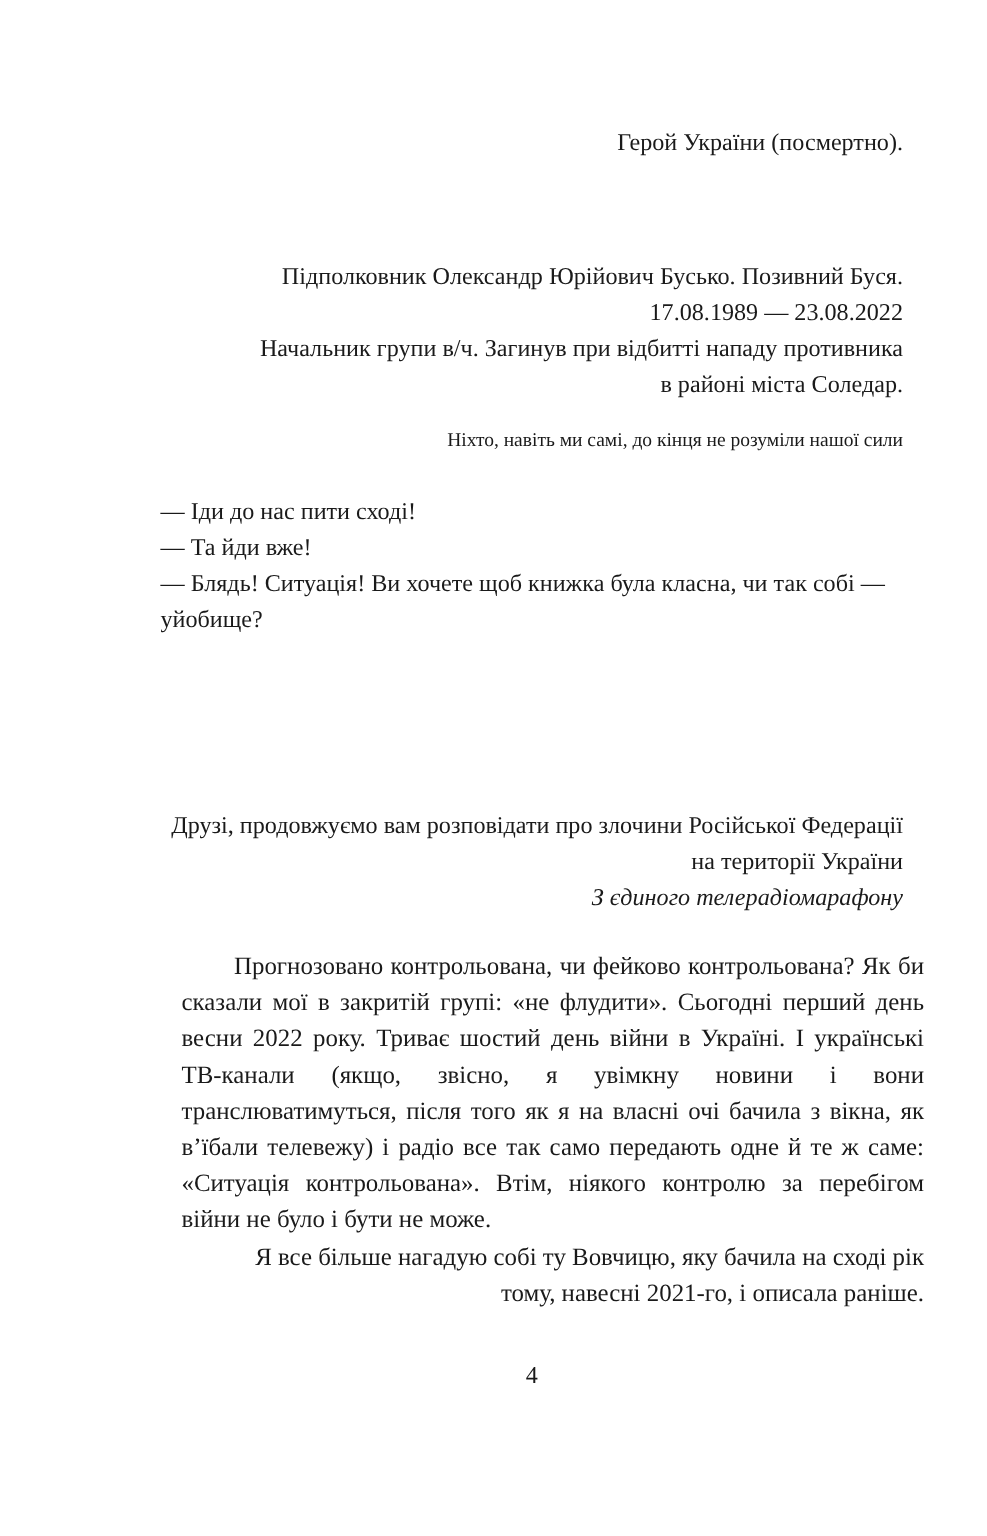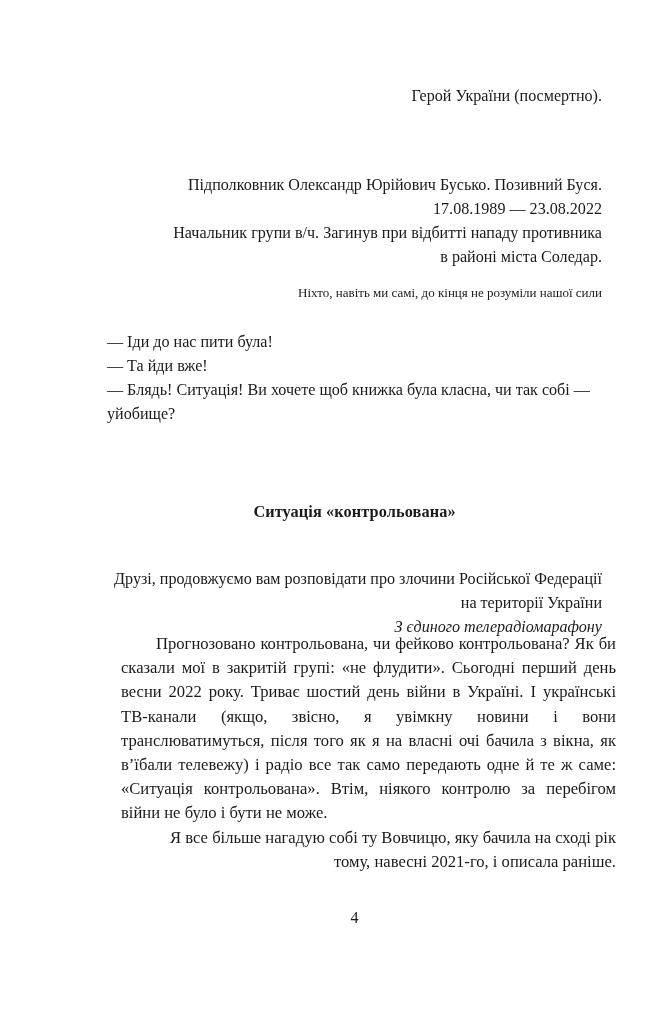--- a/index.html
+++ b/index.html
@@ -76,21 +76,20 @@
     font-weight: bold;
     letter-spacing: 0.1px;
   }
 
   
   #epigraph-marathon {
     top: 539px;
     text-align: right;
     font-size: 16.1px;
     line-height: 24px;
-    margin-top: 28px;
   }
 
   #epigraph-marathon .attribution {
     display: block;
     font-style: italic;
   }
 
   
   #body-copy {
     top: 632px;
@@ -137,26 +136,25 @@
     <span class="line">17.08.1989 — 23.08.2022</span>
     <span class="line">Начальник групи в/ч. Загинув при відбитті нападу противника</span>
     <span class="line">в районі міста Соледар.</span>
   </div>
 
   <div class="text-block" id="epigraph-strength">
     <span>Ніхто, навіть ми самі, до кінця не розуміли нашої сили</span>
   </div>
 
   <div class="text-block" id="dialogue">
-    <span class="d-line">— Іди до нас пити була!</span>
+    <span class="d-line">— Іди до нас пити сході!</span>
     <span class="d-line">— Та йди вже!</span>
     <span class="d-line">— Блядь! Ситуація! Ви хочете щоб книжка була класна, чи так собі — уйобище?</span>
   </div>
 
-  <h2 class="text-block" id="section-heading">Ситуація «контрольована»</h2>
 
   <div class="text-block" id="epigraph-marathon">
     <span class="line">Друзі, продовжуємо вам розповідати про злочини</span>
     <span class="line">Російської Федерації на території України</span>
     <span class="attribution">З єдиного телерадіомарафону</span>
   </div>
 
   <div class="text-block" id="body-copy">
     <p>Прогнозовано контрольована, чи фейково контрольована? Як би сказали мої в закритій групі: «не флудити». Сьогодні перший день весни 2022 року. Триває шостий день війни в Україні. І українські ТВ-канали (якщо, звісно, я увімкну новини і вони транслюватимуться, після того як я на власні очі бачила з вікна, як в’їбали телевежу) і радіо все так само передають одне й те ж саме: «Ситуація контрольована». Втім, ніякого контролю за перебігом війни не було і бути не може.</p>
     <p>Я все більше нагадую собі ту Вовчицю, яку бачила на сході рік тому, навесні 2021-го, і описала раніше.</p>

